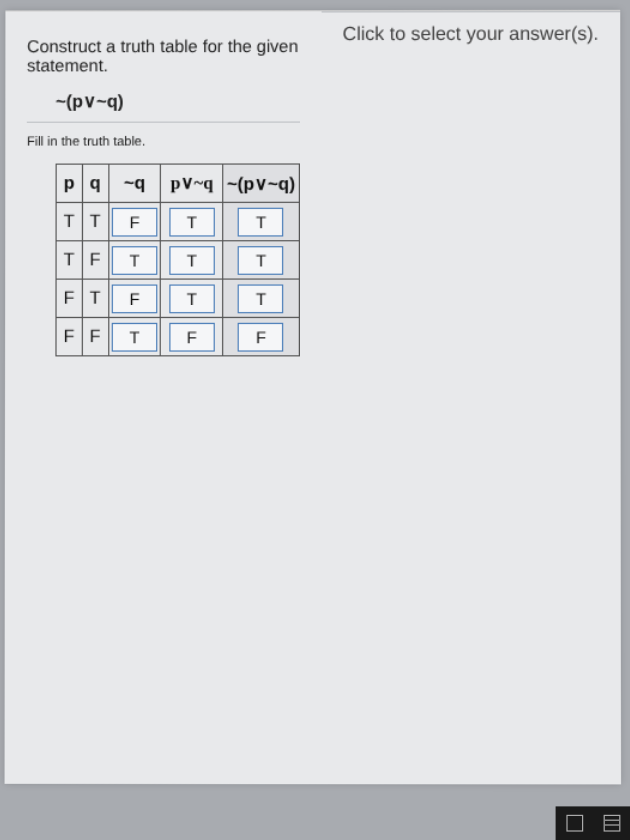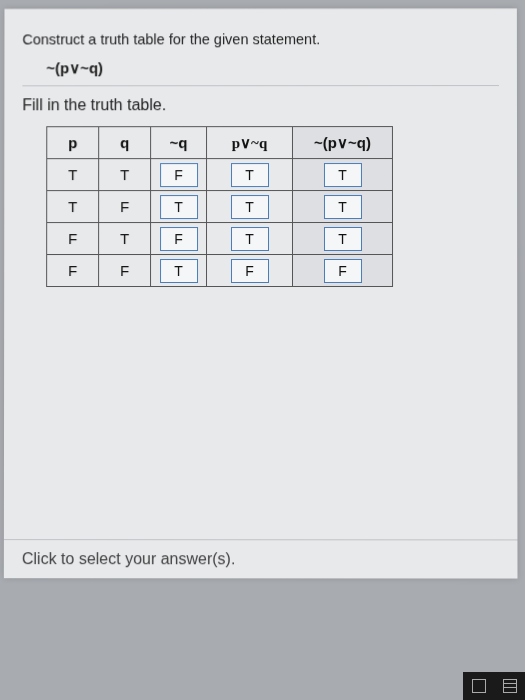--- a/index.html
+++ b/index.html
@@ -8,25 +8,24 @@
       height: 700px;
       background: #a8abb0;
       font-family: Arial, sans-serif;
       font-size: 14px;
       overflow: hidden;
       position: relative;
     }
     .page-container {
       background: #e8e9eb;
       margin: 8px 8px 0 4px;
-      height: 570px;
+      height: 645px;
       border-top: 1px solid #d0d0d0;
       box-shadow: 0 0 6px rgba(0,0,0,0.15);
       display: flex;
-      flex-direction: column;
       transform: perspective(2000px) rotateX(0.5deg) rotateY(-0.3deg);
     }
     .content {
       padding: 22px 18px 10px 18px;
       flex: 1;
     }
     .instruction {
       font-size: 14.5px;
       color: #222;
       margin-bottom: 12px;
@@ -36,21 +35,21 @@
       padding-bottom: 8px;
       margin-bottom: 6px;
     }
     .statement {
       font-size: 15px;
       font-weight: bold;
       color: #222;
       padding-left: 24px;
     }
     .fill-line {
-      font-size: 16px;
+      font-size: 11px;
       color: #222;
       margin-bottom: 12px;
       padding-top: 4px;
     }
     .table-wrap {
       padding-left: 24px;
     }
     table.truth {
       border-collapse: collapse;
       background: #e8e9eb;

